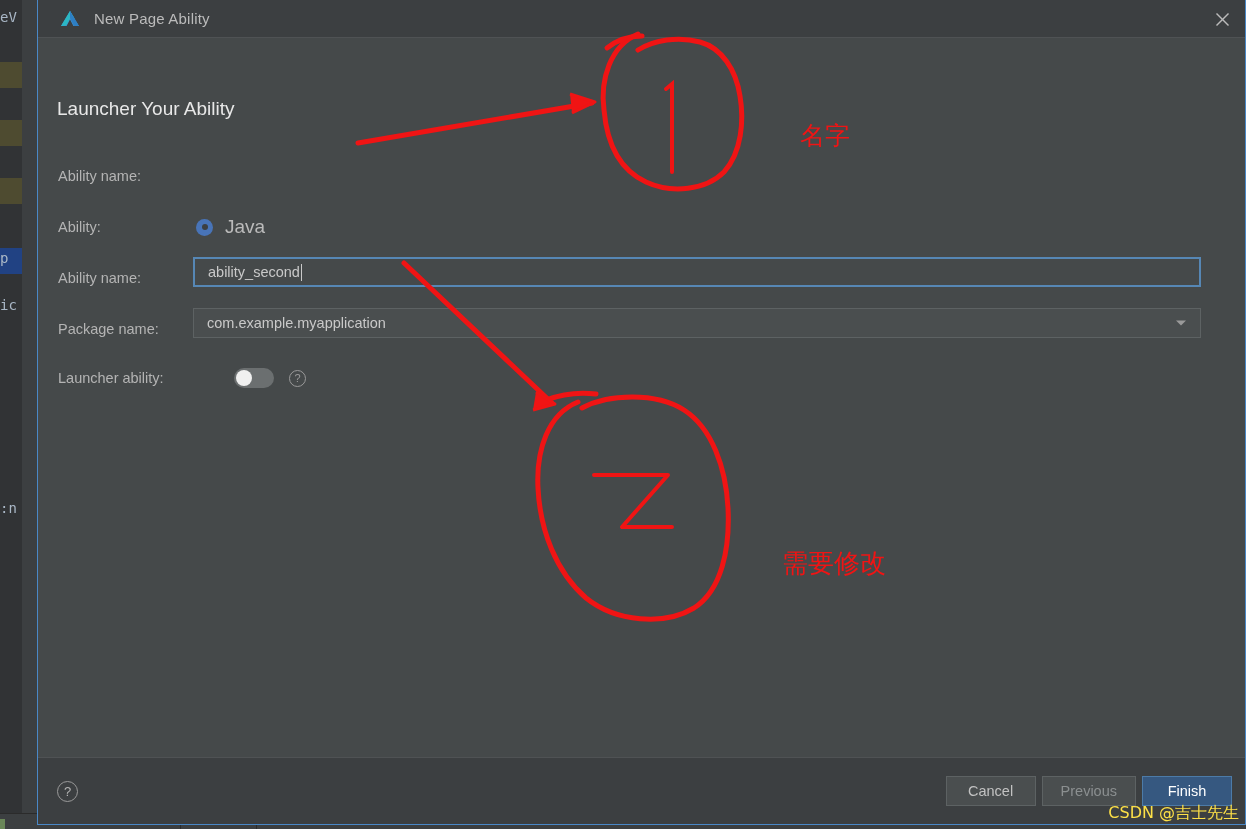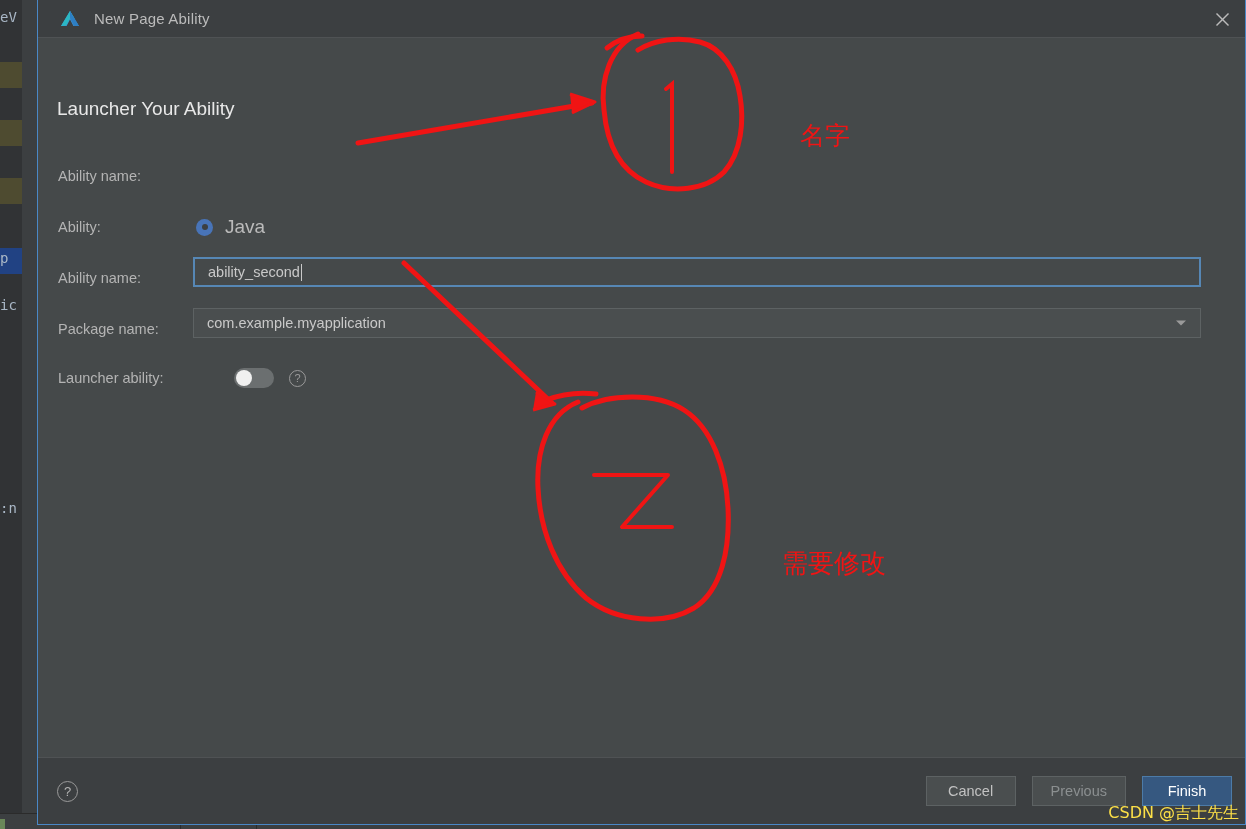--- a/index.html
+++ b/index.html
@@ -178,21 +178,21 @@
   }
   .footer-help {
     margin-left: 19px;
     width: 21px; height: 21px; border-radius: 50%;
     border: 1px solid #9a9a9a; color: #b4b4b4;
     font-size: 13px; display: flex; align-items: center; justify-content: center;
     cursor: pointer;
   }
   .footer-buttons {
     position: absolute; right: 13px;
-    display: flex; align-items: center; gap: 16px;
+    display: flex; align-items: center; gap: 6px;
   }
   .btn {
     height: 30px; min-width: 90px;
     padding: 0 18px;
     font-size: 14.5px;
     display: flex; align-items: center; justify-content: center;
     cursor: pointer;
     border: 1px solid #5d6263;
     background: #4a4e4f; color: #c2c2c2;
   }

